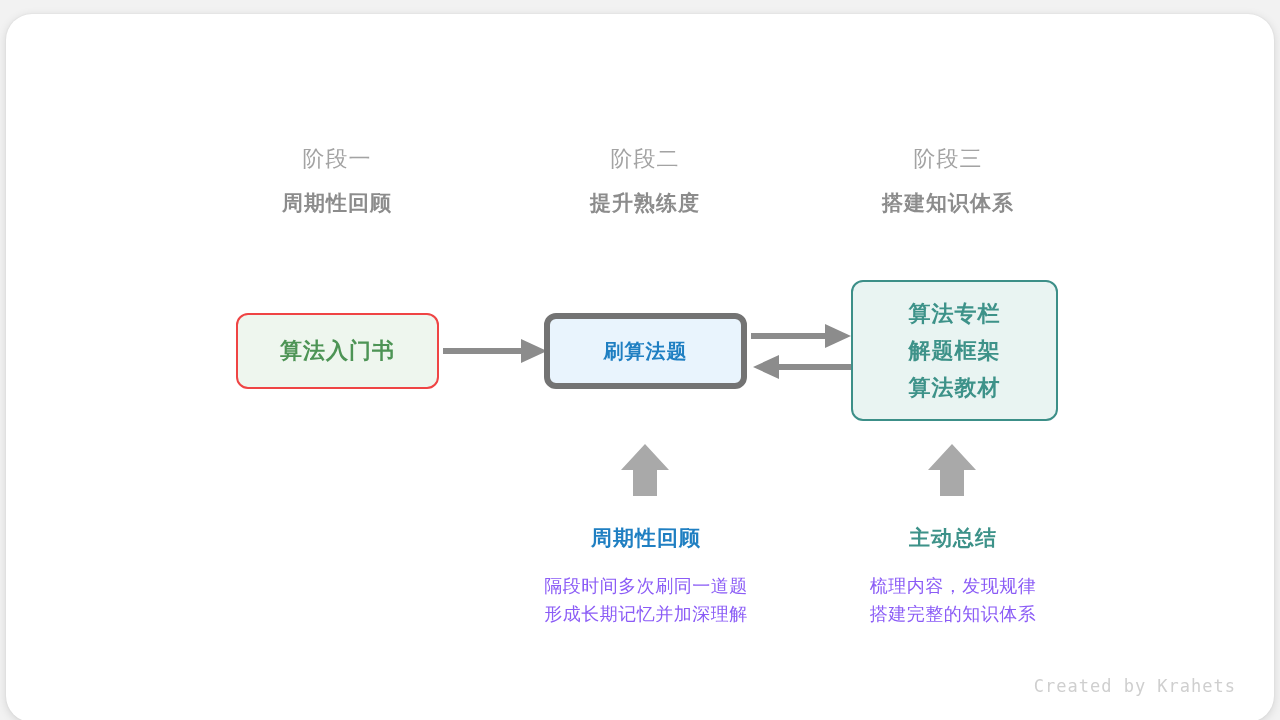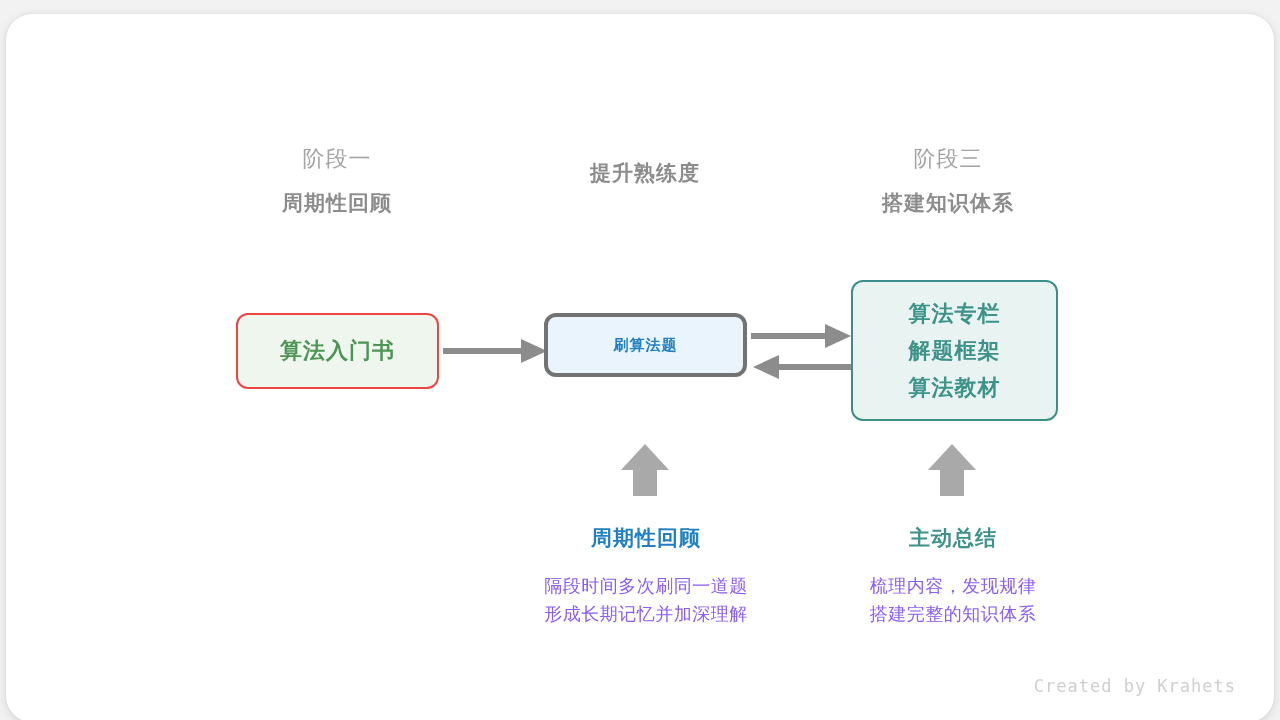--- a/index.html
+++ b/index.html
@@ -80,25 +80,25 @@
     background: #eef6ee;
     border: 2px solid #ef4444;
     color: #4d9455;
     font-size: 22px;
   }
 
   #node-practice {
     left: 538px;
     top: 299px;
     width: 203px;
-    height: 64px;
+    height: 76px;
     background: #e9f4fd;
-    border: 4px solid #737373;
+    border: 6px solid #737373;
     color: #1f7fc2;
-    font-size: 15px;
+    font-size: 20px;
   }
 
   #node-knowledge {
     left: 845px;
     top: 266px;
     width: 207px;
     height: 141px;
     background: #e9f4f2;
     border: 2px solid #3c8f88;
     color: #3d9289;
@@ -158,20 +158,21 @@
 
 <div id="canvas">
   <div id="card">
 
     <div class="stage-head" id="stage-1">
       <div class="stage-kicker">阶段一</div>
       <div class="stage-title">周期性回顾</div>
     </div>
 
     <div class="stage-head" id="stage-2">
+      <div class="stage-kicker">阶段二</div>
       <div class="stage-title">提升熟练度</div>
     </div>
 
     <div class="stage-head" id="stage-3">
       <div class="stage-kicker">阶段三</div>
       <div class="stage-title">搭建知识体系</div>
     </div>
 
     <svg class="arrows" viewBox="0 0 1280 720">
 

